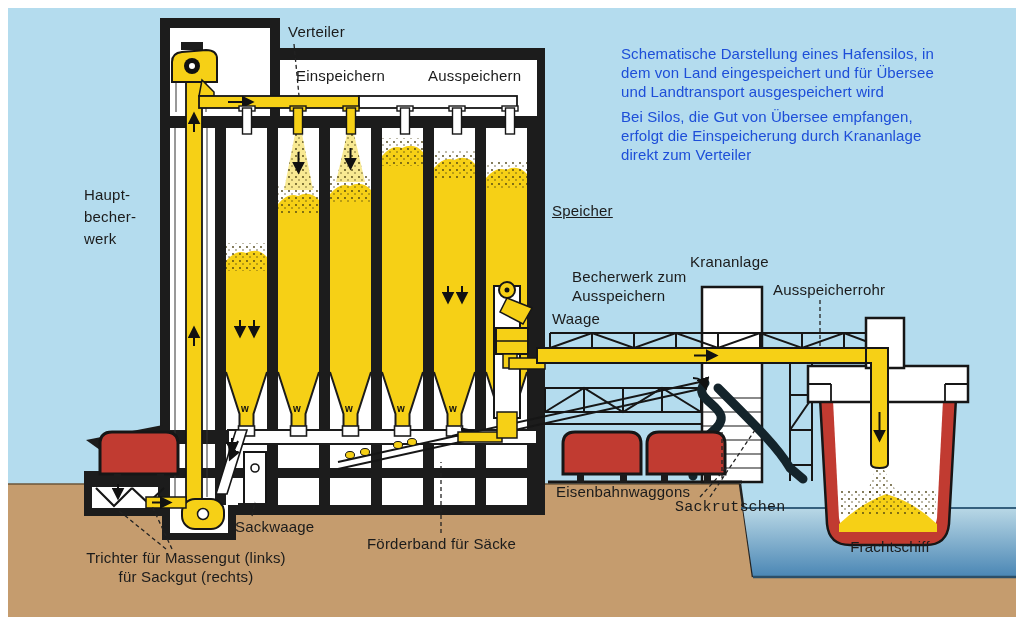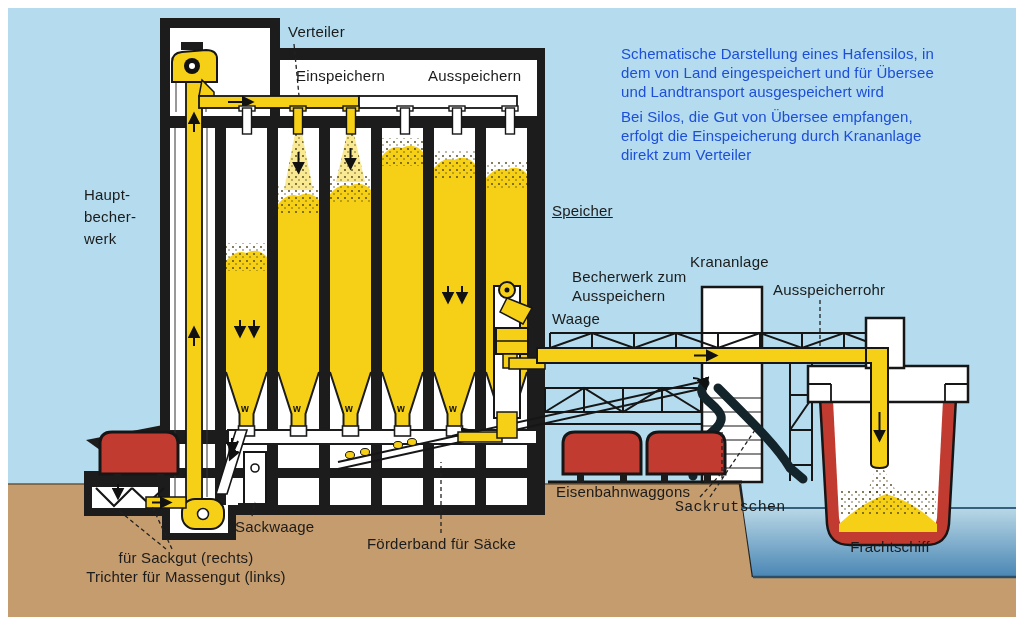--- a/index.html
+++ b/index.html
@@ -299,22 +299,22 @@
 <div class="lbl" style="left:552px;top:310px;">Waage</div>
 <div class="lbl" style="left:690px;top:253px;">Krananlage</div>
 <div class="lbl" style="left:773px;top:281px;">Ausspeicherrohr</div>
 <div class="lbl" style="left:235px;top:518px;">Sackwaage</div>
 <div class="lbl" style="left:367px;top:535px;">Förderband für Säcke</div>
 <div class="lbl" style="left:556px;top:483px;">Eisenbahnwaggons</div>
 <div class="lbl" style="left:675px;top:499px;font-family:Liberation Mono, monospace;">Sackrutschen</div>
 <div class="lbl" style="left:845px;top:522px;width:90px;text-align:center;margin-top:16px;">Frachtschiff</div>
 
 <div class="lbl multi trichter">
+  <div>Trichter für Massengut (links)</div>
   <div>für Sackgut (rechts)</div>
-  <div>Trichter für Massengut (links)</div>
 </div>
 
 <div class="info">
   <div>Schematische Darstellung eines Hafensilos, in</div>
   <div>dem von Land eingespeichert und für Übersee</div>
   <div>und Landtransport ausgespeichert wird</div>
   <div class="gap"></div>
   <div>Bei Silos, die Gut von Übersee empfangen,</div>
   <div>erfolgt die Einspeicherung durch Krananlage</div>
   <div>direkt zum Verteiler</div>

